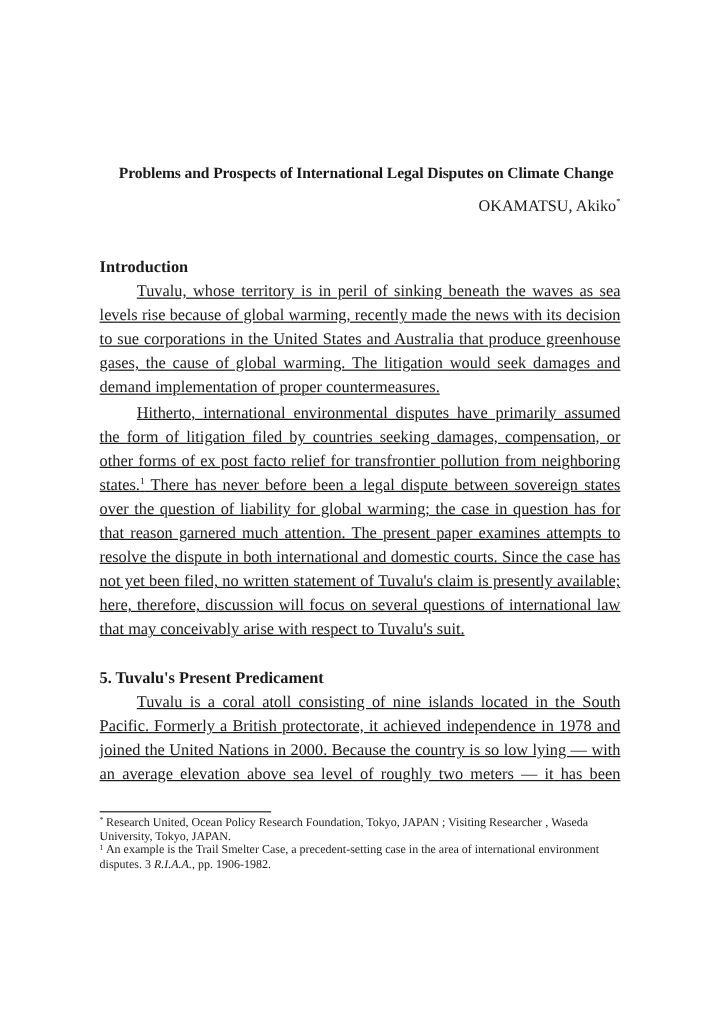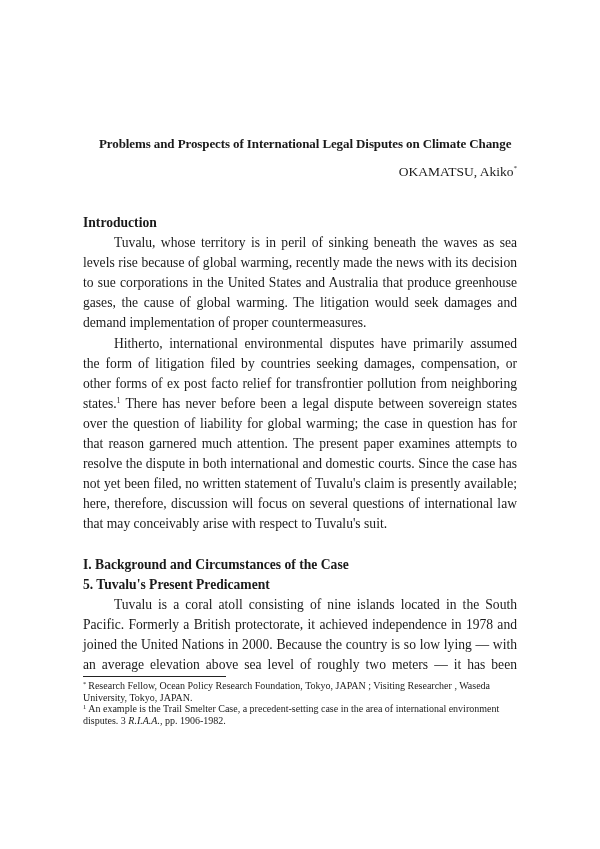--- a/index.html
+++ b/index.html
@@ -54,20 +54,21 @@
     .body h2 {
       font-size: 13.6px;
       font-weight: bold;
       margin: 0;
       line-height: 20.1px;
     }
     .body p {
       margin: 0;
       text-align: justify;
       text-indent: 31px;
+      text-decoration: underline;
     }
     .body sup {
       font-size: 8px;
       vertical-align: 5px;
       line-height: 0;
     }
     .gap {
       height: 20px;
     }
     .footnote-rule {
@@ -109,25 +110,24 @@
     <span>OKAMATSU, Akiko</span><sup>*</sup>
   </div>
 
   <div class="body">
     <h2>Introduction</h2>
     <p>Tuvalu, whose territory is in peril of sinking beneath the waves as sea levels rise because of global warming, recently made the news with its decision to sue corporations in the United States and Australia that produce greenhouse gases, the cause of global warming. The litigation would seek damages and demand implementation of proper countermeasures.</p>
     <p><span>Hitherto, international environmental disputes have primarily assumed the form of litigation filed by countries seeking damages, compensation, or other forms of ex post facto relief for transfrontier pollution from neighboring states.</span><sup>1</sup><span> There has never before been a legal dispute between sovereign states over the question of liability for global warming; the case in question has for that reason garnered much attention. The present paper examines attempts to resolve the dispute in both international and domestic courts. Since the case has not yet been filed, no written statement of Tuvalu's claim is presently available; here, therefore, discussion will focus on several questions of international law that may conceivably arise with respect to Tuvalu's suit.</span></p>
 
     <div class="gap"></div>
 
-    <h2>I. Background and Circumstances of the Case</h2>
     <h2>5. Tuvalu's Present Predicament</h2>
     <p style="text-align-last: justify;">Tuvalu is a coral atoll consisting of nine islands located in the South Pacific. Formerly a British protectorate, it achieved independence in 1978 and joined the United Nations in 2000. Because the country is so low lying — with an average elevation above sea level of roughly two meters — it has been</p>
   </div>
 
   <div class="footnote-rule"></div>
 
   <div class="footnotes">
-    <p><sup>*</sup><span>Research Fellow, Ocean Policy Research Foundation, Tokyo, JAPAN ; Visiting Researcher , Waseda University, Tokyo, JAPAN.</span></p>
+    <p><sup>*</sup><span>Research United, Ocean Policy Research Foundation, Tokyo, JAPAN ; Visiting Researcher , Waseda University, Tokyo, JAPAN.</span></p>
     <p><sup>1</sup><span>An example is the Trail Smelter Case, a precedent-setting case in the area of international environment disputes. 3 </span><i>R.I.A.A.</i><span>, pp. 1906-1982.</span></p>
   </div>
 
 </div>
 
 </body></html>

